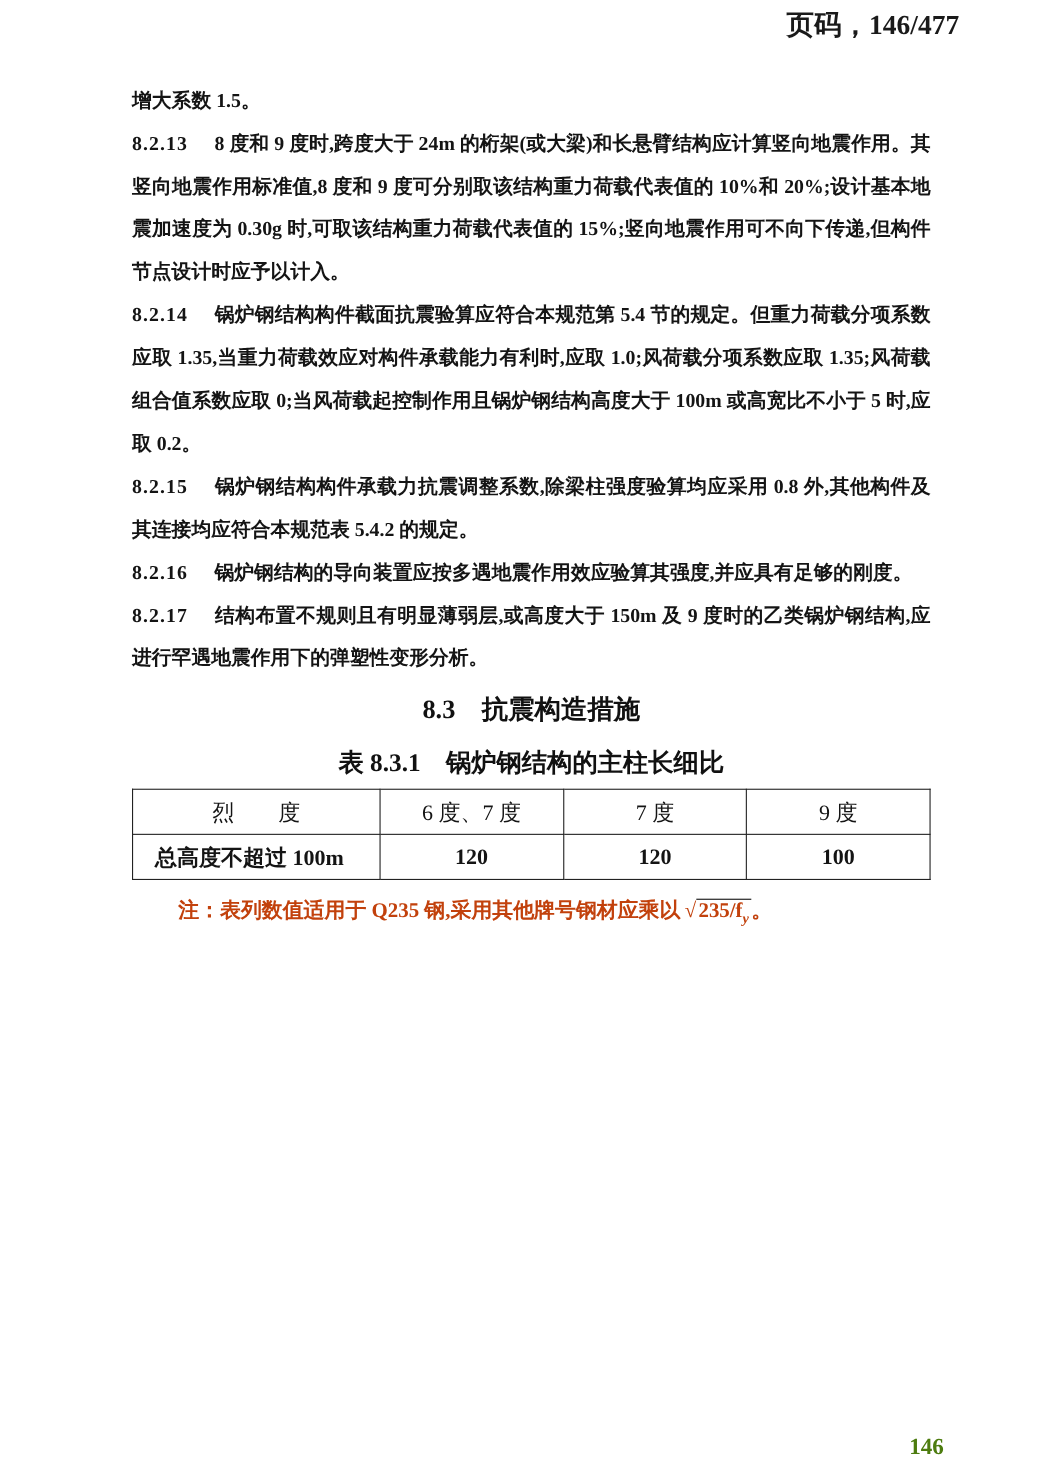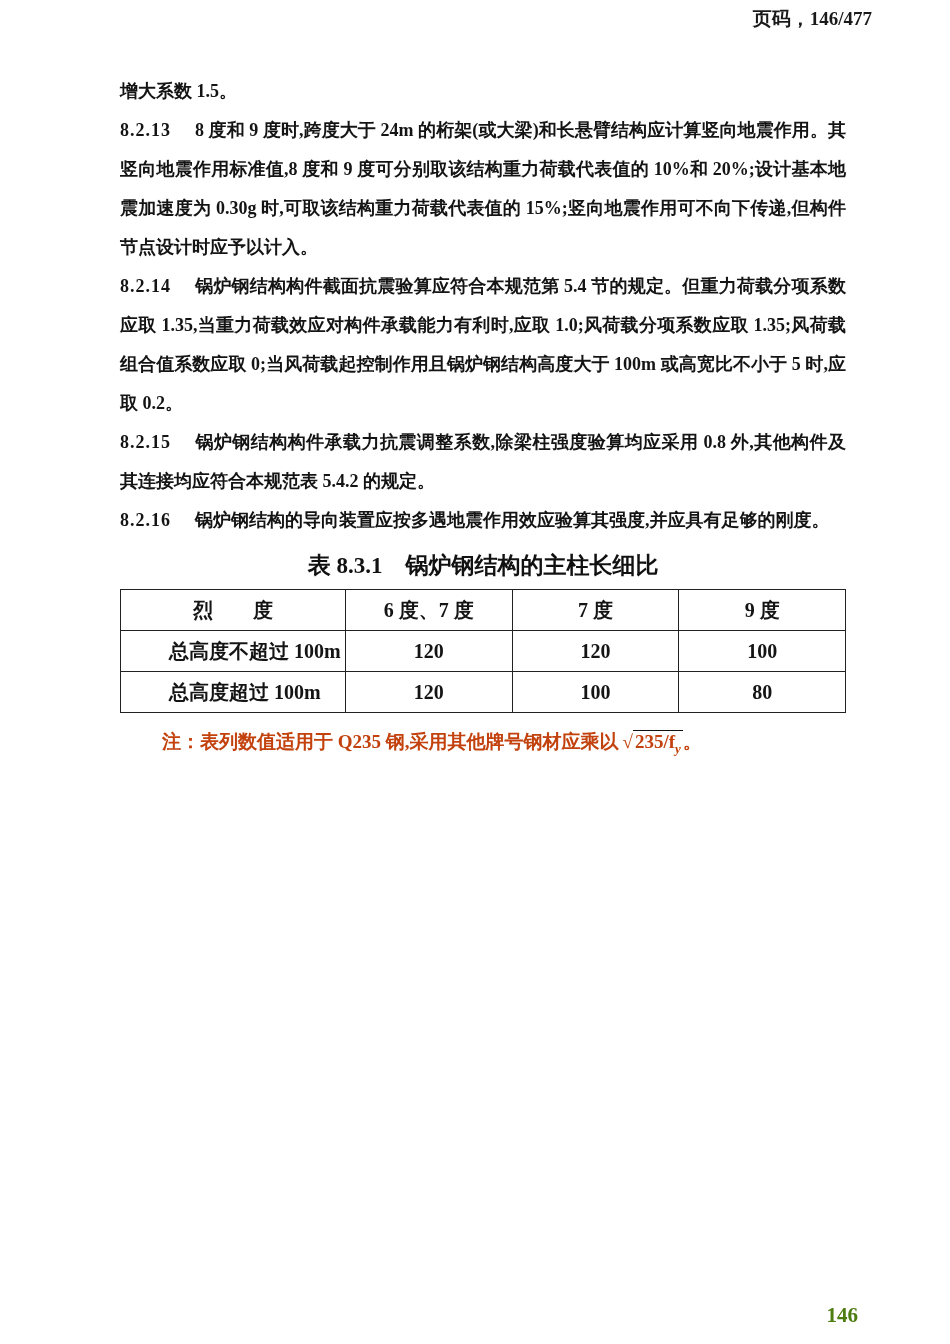--- a/index.html
+++ b/index.html
@@ -13,21 +13,21 @@
     height: 1344px;
     background: #ffffff;
     color: #121212;
     font-family: "Liberation Serif", "DejaVu Serif", serif;
     overflow: hidden;
   }
   .page-header {
     position: absolute;
     top: 6px;
     right: 78px;
-    font-size: 19px;
+    font-size: 25px;
     font-weight: 600;
     color: #1a1a1a;
   }
   .content {
     position: absolute;
     top: 72px;
     left: 120px;
     width: 726px;
   }
   .para {
@@ -69,25 +69,25 @@
     font-weight: 600;
     color: #141414;
   }
   table.limits th, table.limits td {
     border: 1.5px solid #222;
     height: 40px;
     text-align: center;
     padding: 0 4px;
   }
   table.limits th {
-    font-weight: 700;
+    font-weight: 400;
   }
   table.limits td.row-label {
     text-align: left;
-    padding-left: 48px;
+    padding-left: 20px;
   }
   table.limits col.c1 { width: 31%; }
   table.limits col.c2 { width: 23%; }
   table.limits col.c3 { width: 23%; }
   table.limits col.c4 { width: 23%; }
   .table-note {
     margin: 14px 0 0 0;
     padding-left: 42px;
     font-size: 19px;
     line-height: 30px;
@@ -132,21 +132,23 @@
     <p class="para"><span>增大系数 1.5。</span></p>
 
     <p class="para"><span class="clause-num">8.2.13</span><span>8 度和 9 度时,跨度大于 24m 的桁架(或大梁)和长悬臂结构应计算竖向地震作用。其竖向地震作用标准值,8 度和 9 度可分别取该结构重力荷载代表值的 10%和 20%;设计基本地震加速度为 0.30g 时,可取该结构重力荷载代表值的 15%;竖向地震作用可不向下传递,但构件节点设计时应予以计入。</span></p>
 
     <p class="para"><span class="clause-num">8.2.14</span><span>锅炉钢结构构件截面抗震验算应符合本规范第 5.4 节的规定。但重力荷载分项系数应取 1.35,当重力荷载效应对构件承载能力有利时,应取 1.0;风荷载分项系数应取 1.35;风荷载组合值系数应取 0;当风荷载起控制作用且锅炉钢结构高度大于 100m 或高宽比不小于 5 时,应取 0.2。</span></p>
 
     <p class="para"><span class="clause-num">8.2.15</span><span>锅炉钢结构构件承载力抗震调整系数,除梁柱强度验算均应采用 0.8 外,其他构件及其连接均应符合本规范表 5.4.2 的规定。</span></p>
 
     <p class="para"><span class="clause-num">8.2.16</span><span>锅炉钢结构的导向装置应按多遇地震作用效应验算其强度,并应具有足够的刚度。</span></p>
 
+    <p class="para"><span class="clause-num">8.2.17</span><span>结构布置不规则且有明显薄弱层,或高度大于 150m 及 9 度时的乙类锅炉钢结构,应进行罕遇地震作用下的弹塑性变形分析。</span></p>
 
+    <h2 class="section-heading">8.3　抗震构造措施</h2>
 
 
     <div class="table-caption">表 8.3.1　锅炉钢结构的主柱长细比</div>
 
     <table class="limits">
       <colgroup>
         <col class="c1">
           <col class="c2">
           <col class="c3">
           <col class="c4">
@@ -159,26 +161,20 @@
           <th>9 度</th>
         </tr>
       </thead>
       <tbody>
         <tr>
           <td class="row-label">总高度不超过 100m</td>
           <td>120</td>
           <td>120</td>
           <td>100</td>
         </tr>
-        <tr>
-          <td class="row-label">总高度超过 100m</td>
-          <td>120</td>
-          <td>100</td>
-          <td>80</td>
-        </tr>
       </tbody>
     </table>
 
     <p class="table-note"><span>注：</span><span>表列数值适用于 Q235 钢,采用其他牌号钢材应乘以</span><span class="radical">√</span><span class="radicand"><span>235/f</span><sub>y</sub></span><span>。</span></p>
 
 
   </div>
 
   <div class="page-footer">
     <span>146</span>

